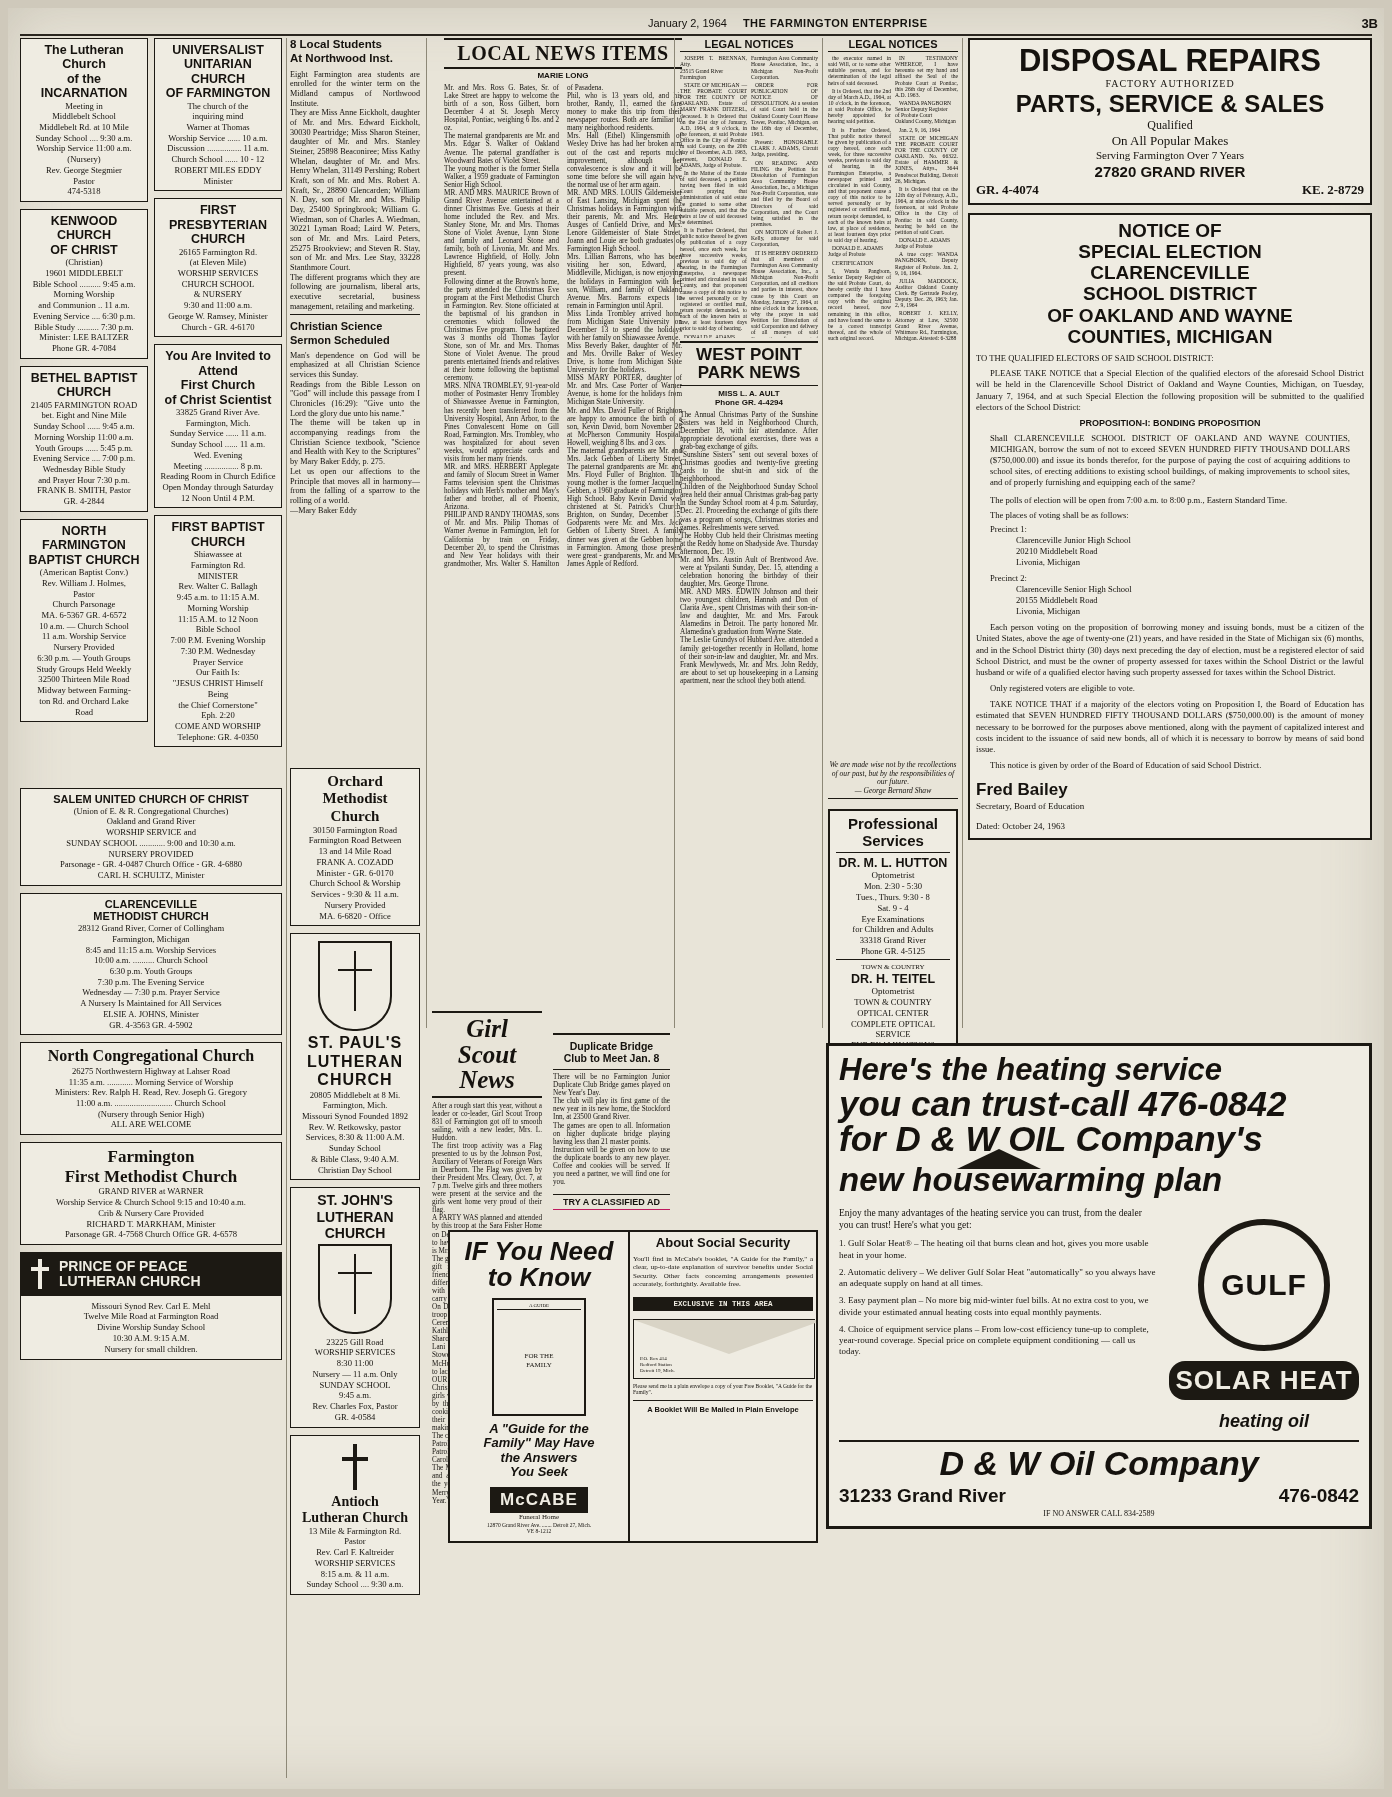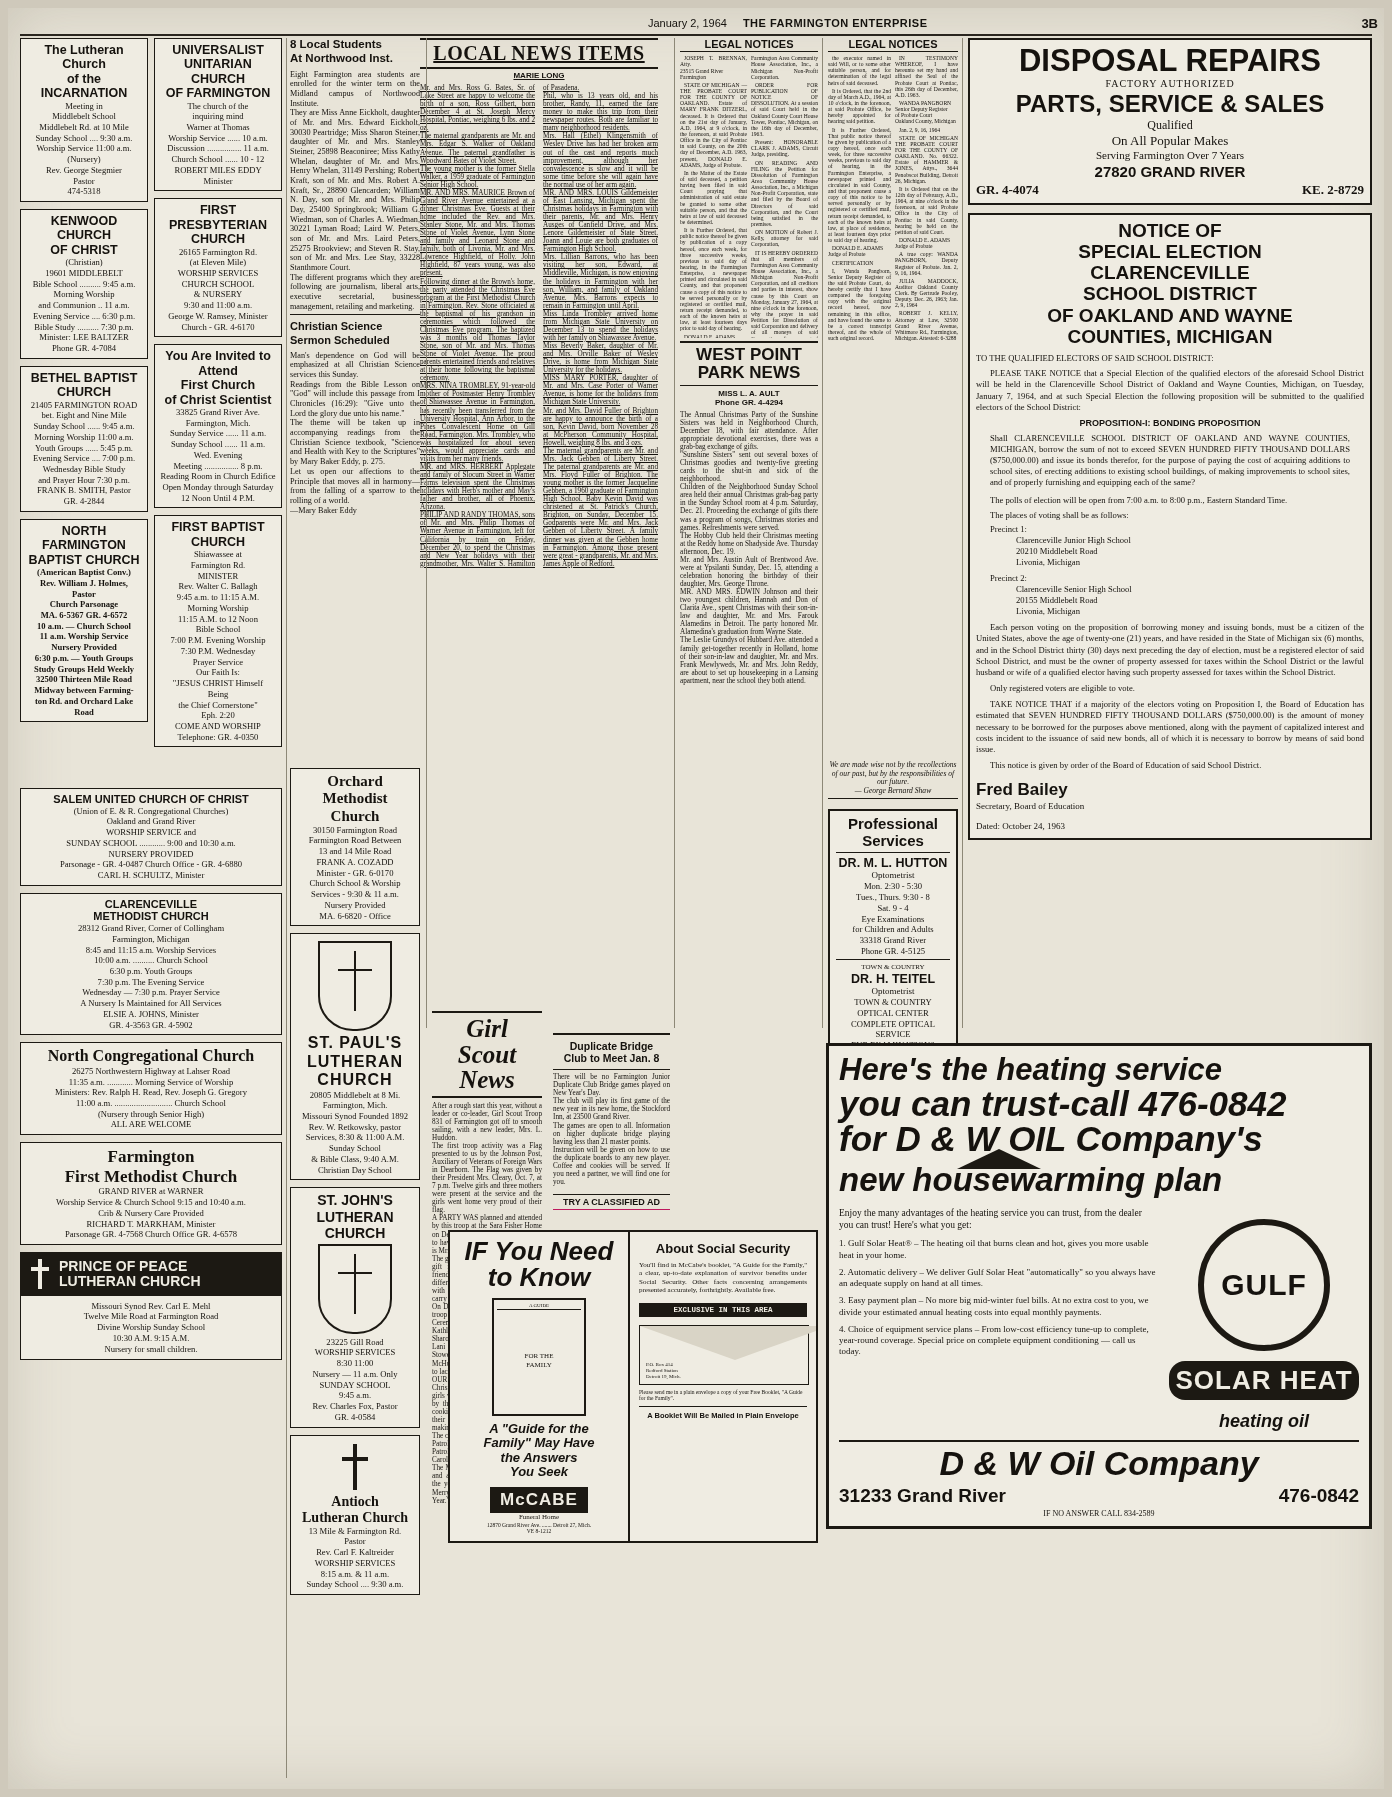--- a/index.html
+++ b/index.html
@@ -136,21 +136,21 @@
 Evening Service .... 7:00 p.m.
 Wednesday Bible Study
 and Prayer Hour 7:30 p.m.
 FRANK B. SMITH, Pastor
 GR. 4-2844</div>
       </div>
       <div class="box">
         <div class="c-name" style="white-space:pre-line;">NORTH
 FARMINGTON
 BAPTIST CHURCH</div>
-        <div class="c-line" style="white-space:pre-line;font-weight:bold;">(American Baptist Conv.)
+        <div class="c-line" style="white-space:pre-line;">(American Baptist Conv.)
 Rev. William J. Holmes,
 Pastor
 Church                Parsonage
 MA. 6-5367        GR. 4-6572
 10 a.m. — Church School
 11 a.m. Worship Service
 Nursery Provided
 6:30 p.m. — Youth Groups
 Study Groups Held Weekly
 32500 Thirteen Mile Road
@@ -351,21 +351,21 @@
 Lutheran Church</div>
         <div class="c-line" style="white-space:pre-line;">13 Mile &amp; Farmington Rd.
 Pastor
 Rev. Carl F. Kaltreider
 WORSHIP SERVICES
 8:15 a.m. &amp; 11 a.m.
 Sunday School .... 9:30 a.m.</div>
       </div>
     </div>
 
-    <div class="col" style="left:412px;width:238px;text-decoration:underline;">
+    <div class="col" style="left:436px;width:238px;">
       <div class="colhead lg">LOCAL  NEWS  ITEMS</div>
       <div class="ctr tt" style="font-size:8px;margin:-2px 0 4px;">MARIE LONG</div>
       <div class="sml" style="column-count:2;column-gap:8px;column-rule:0;white-space:pre-line;">Mr. and Mrs. Ross G. Bates, Sr. of Lake Street are happy to welcome the birth of a son, Ross Gilbert, born December 4 at St. Joseph Mercy Hospital, Pontiac, weighing 6 lbs. and 2 oz.
 The maternal grandparents are Mr. and Mrs. Edgar S. Walker of Oakland Avenue. The paternal grandfather is Woodward Bates of Violet Street.
 The young mother is the former Stella Walker, a 1959 graduate of Farmington Senior High School.
 MR. AND MRS. MAURICE Brown of Grand River Avenue entertained at a dinner Christmas Eve. Guests at their home included the Rev. and Mrs. Stanley Stone, Mr. and Mrs. Thomas Stone of Violet Avenue, Lynn Stone and family and Leonard Stone and family, both of Livonia, Mr. and Mrs. Lawrence Highfield, of Holly. John Highfield, 87 years young, was also present.
 Following dinner at the Brown's home, the party attended the Christmas Eve program at the First Methodist Church in Farmington. Rev. Stone officiated at the baptismal of his grandson in ceremonies which followed the Christmas Eve program. The baptized was 3 months old Thomas Taylor Stone, son of Mr. and Mrs. Thomas Stone of Violet Avenue. The proud parents entertained friends and relatives at their home following the baptismal ceremony.
 MRS. NINA TROMBLEY, 91-year-old mother of Postmaster Henry Trombley of Shiawassee Avenue in Farmington, has recently been transferred from the University Hospital, Ann Arbor, to the Pines Convalescent Home on Gill Road, Farmington. Mrs. Trombley, who was hospitalized for about seven weeks, would appreciate cards and visits from her many friends.
 MR. and MRS. HERBERT Applegate and family of Slocum Street in Warner Farms television spent the Christmas holidays with Herb's mother and May's father and brother, all of Phoenix, Arizona.
 PHILIP AND RANDY THOMAS, sons of Mr. and Mrs. Philip Thomas of Warner Avenue in Farmington, left for California by train on Friday, December 20, to spend the Christmas and New Year holidays with their grandmother, Mrs. Walter S. Hamilton of Pasadena.
@@ -421,21 +421,21 @@
 Family" May Have
 the Answers
 You Seek</div>
             <div style="margin-top:8px;text-align:center;">
               <div class="blackbar" style="display:inline-block;padding:3px 10px;font-size:17px;letter-spacing:1px;">McCABE</div>
               <div class="tiny">Funeral Home</div>
               <div class="tiny" style="white-space:pre-line;font-size:5.5px;">12870 Grand River Ave. ....... Detroit 27, Mich.
 VE 8-1212</div>
             </div>
           </div>
-          <div style="width:186px;padding:9px;box-sizing:border-box;">
+          <div style="width:186px;padding:3px;box-sizing:border-box;">
             <div class="tt" style="font-size:13px;text-align:center;">About Social Security</div>
             <div class="tiny" style="margin-top:5px;text-align:justify;">You'll find in McCabe's booklet, "A Guide for the Family," a clear, up-to-date explanation of survivor benefits under Social Security. Other facts concerning arrangements presented accurately, forthrightly. Available free.</div>
             <div class="blackbar" style="text-align:center;font-size:7.5px;padding:3px 0;margin:8px 0;font-family:Liberation Mono, monospace;">EXCLUSIVE IN THIS AREA</div>
             <div class="envelope">
               <div class="tiny" style="position:absolute;left:6px;bottom:4px;font-size:5px;white-space:pre-line;text-align:left;">P.O. Box 414
 Redford Station
 Detroit 19, Mich.</div>
             </div>
             <div class="tiny" style="font-size:5.5px;margin-top:4px;">Please send me in a plain envelope a copy of your Free Booklet, "A Guide for the Family".</div>
             <div style="border-top:1px solid #1c1913;margin-top:4px;"></div>

